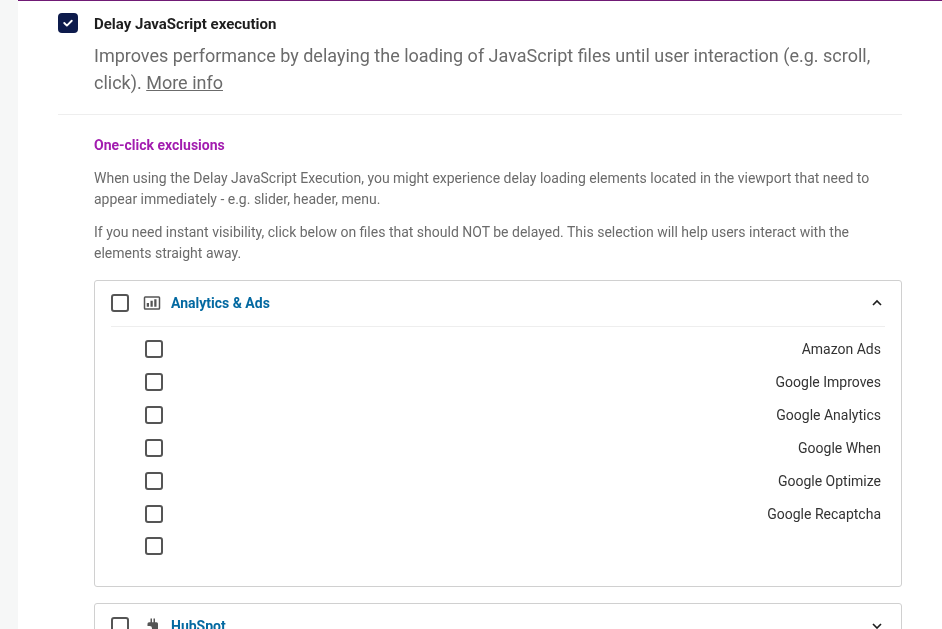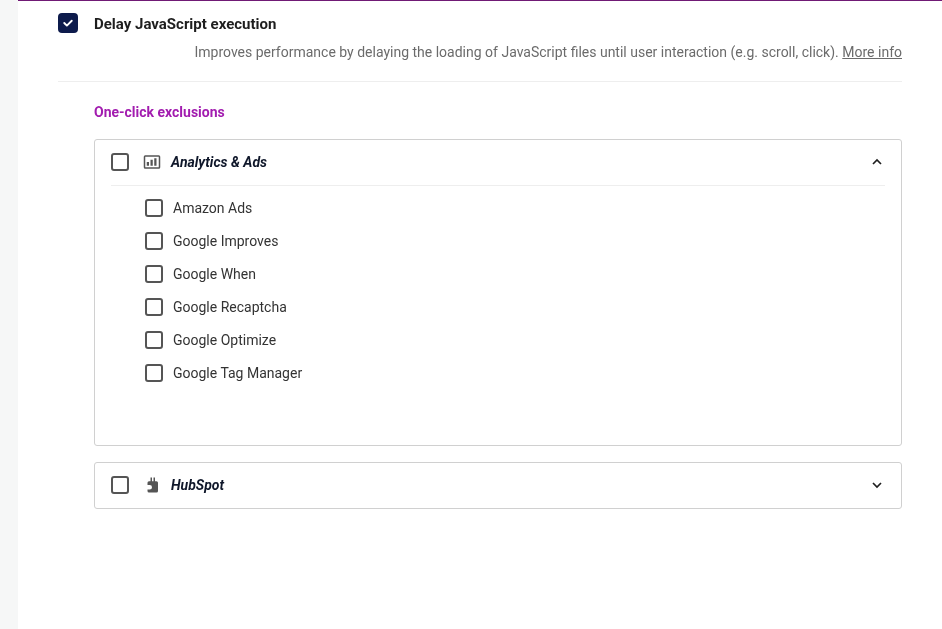--- a/index.html
+++ b/index.html
@@ -37,22 +37,21 @@
     .main-checkbox svg { width: 12px; height: 12px; }
     .setting-body { flex: 1; }
     .setting-title {
       font-weight: 700;
       color: #1e1e1e;
       font-size: 15px;
       margin-bottom: 6px;
     }
     .setting-desc {
       color: #6b6b6b;
-      font-size: 14px;
-      text-align: right;
+      font-size: 18px;
     }
     .more-info {
       color: #6b6b6b;
       text-decoration: underline;
       cursor: pointer;
     }
     .divider {
       border-top: 1px solid #eee;
       margin: 18px 40px 0 40px;
     }
@@ -89,23 +88,22 @@
       background: #fff;
     }
     .acc-icon {
       width: 18px; height: 18px;
       margin-right: 10px;
       color: #555;
       display: flex; align-items: center; justify-content: center;
     }
     .acc-title {
       font-weight: 700;
-      color: #0f172a;
+      color: #0369a1;
       flex: 1;
-      font-style: italic;
     }
     .chevron {
       width: 16px; height: 16px;
       color: #1e1e1e;
     }
     .accordion-body {
       border-top: 1px solid #eee;
       margin: 0 16px;
       padding: 6px 4px 2px 4px;
       height: 260px;
@@ -115,20 +113,21 @@
     .accordion-body::-webkit-scrollbar-track { background: #f1f1f1; }
     .accordion-body::-webkit-scrollbar-thumb { background: #c1c1c1; }
     .accordion-body::-webkit-scrollbar-button {
       height: 14px;
       background: #f1f1f1;
     }
     .item-row {
       display: flex;
       align-items: center;
       padding: 6px 0 6px 30px;
+      justify-content: space-between;
     }
     .item-checkbox {
       width: 18px; height: 18px;
       border: 2px solid #555;
       border-radius: 3px;
       flex-shrink: 0;
       margin-right: 10px;
       background: #fff;
     }
     .item-label {
@@ -153,20 +152,22 @@
         <span>Improves performance by delaying the loading of JavaScript files until user interaction (e.g. scroll, click).</span>
         <span> </span>
         <a class="more-info">More info</a>
       </div>
     </div>
   </div>
 
   <div class="divider"></div>
 
   <div class="section-heading">One-click exclusions</div>
+  <p class="section-para">When using the Delay JavaScript Execution, you might experience delay loading elements located in the viewport that need to appear immediately - e.g. slider, header, menu.</p>
+  <p class="section-para">If you need instant visibility, click below on files that should NOT be delayed. This selection will help users interact with the elements straight away.</p>
 
   <div class="accordion">
     <div class="accordion-header">
       <div class="acc-checkbox"></div>
       <div class="acc-icon">
         <svg viewBox="0 0 24 24" width="18" height="18" fill="currentColor">
           <rect x="2" y="4" width="20" height="16" rx="1" fill="none" stroke="currentColor" stroke-width="2"></rect>
           <rect x="5" y="12" width="3" height="5" fill="currentColor"></rect>
           <rect x="10" y="9" width="3" height="8" fill="currentColor"></rect>
           <rect x="15" y="7" width="3" height="10" fill="currentColor"></rect>
@@ -181,33 +182,36 @@
       <div class="item-row">
         <div class="item-checkbox"></div>
         <span class="item-label">Amazon Ads</span>
       </div>
       <div class="item-row">
         <div class="item-checkbox"></div>
         <span class="item-label">Google Improves</span>
       </div>
       <div class="item-row">
         <div class="item-checkbox"></div>
+        <span class="item-label">Google Analytics</span>
+      </div>
+      <div class="item-row">
+        <div class="item-checkbox"></div>
         <span class="item-label">Google When</span>
       </div>
       <div class="item-row">
         <div class="item-checkbox"></div>
+        <span class="item-label">Google Optimize</span>
+      </div>
+      <div class="item-row">
+        <div class="item-checkbox"></div>
         <span class="item-label">Google Recaptcha</span>
       </div>
       <div class="item-row">
         <div class="item-checkbox"></div>
-        <span class="item-label">Google Optimize</span>
-      </div>
-      <div class="item-row">
-        <div class="item-checkbox"></div>
-        <span class="item-label">Google Tag Manager</span>
       </div>
     </div>
   </div>
 
   <div class="accordion">
     <div class="accordion-header">
       <div class="acc-checkbox"></div>
       <div class="acc-icon">
         <svg viewBox="0 0 24 24" width="18" height="18" fill="currentColor">
           <path d="M10 2v5H8a2 2 0 00-2 2v3h3a3 3 0 010 6H6v2a2 2 0 002 2h10a2 2 0 002-2V9a2 2 0 00-2-2h-2V2h-2v5h-2V2h-2z"></path>

